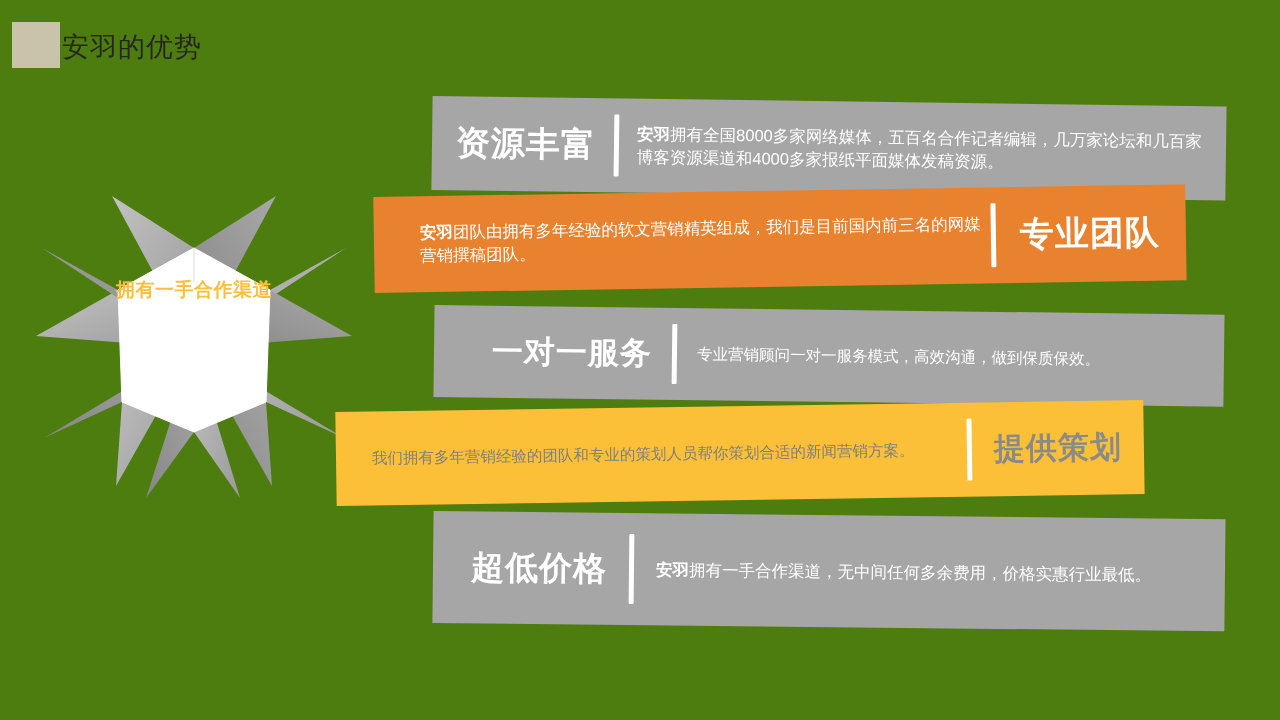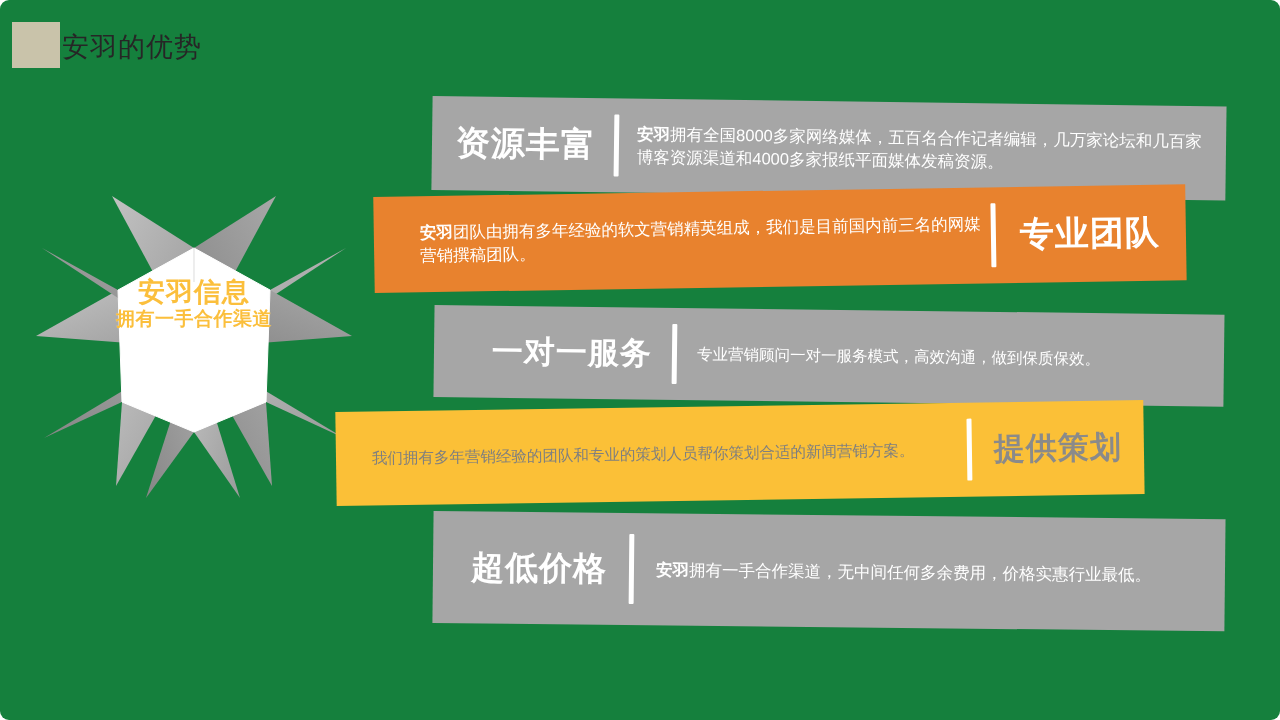--- a/index.html
+++ b/index.html
@@ -1,21 +1,21 @@
 <!DOCTYPE html>
 <html><head>
 <meta charset="utf-8">
 <style>
   html,body{margin:0;padding:0;}
   body{
     width:1280px;height:720px;background:#ffffff;overflow:hidden;
     font-family:"Liberation Sans","DejaVu Sans",sans-serif;
     position:relative;
   }
-  .slide{position:absolute;inset:0;background:#15803d;border-radius:9px;}
+  .slide{position:absolute;inset:0;background:#4d7c0f;}
 
   
   .header{position:absolute;left:0;top:0;width:100%;height:92px;}
   .title-chip{
     position:absolute;left:12px;top:22px;width:48px;height:46px;
     background:#c9c3aa;
   }
   .title-text{
     position:absolute;left:62px;top:30px;
     font-size:27px;color:#262626;letter-spacing:1px;line-height:34px;
@@ -144,21 +144,20 @@
         <polygon points="160,162 8,62 84,104" fill="url(#gB)"></polygon>
       </g>
 
       <polygon points="160,62 236,104 232,216 160,246 88,216 84,104" fill="#ffffff" stroke="#ffffff" stroke-width="1"></polygon>
 
       <g stroke="#d8d8d8" stroke-width="1" fill="none" opacity="0.9">
         <line x1="160" y1="62" x2="160" y2="96"></line>
       </g>
     </svg>
     <div class="star-text">
-      <span class="l1">安羽信息</span>
       <span class="l3">拥有一手合作渠道</span>
     </div>
   </div>
 
   <div class="bar" id="bar1">
     <div class="lead">资源丰富</div>
     <div class="divider"></div>
     <div class="desc">
       <b>安羽</b><span>拥有全国8000多家网络媒体，五百名合作记者编辑，几万家论坛和几百家博客资源渠道和4000多家报纸平面媒体发稿资源。</span>
     </div>

